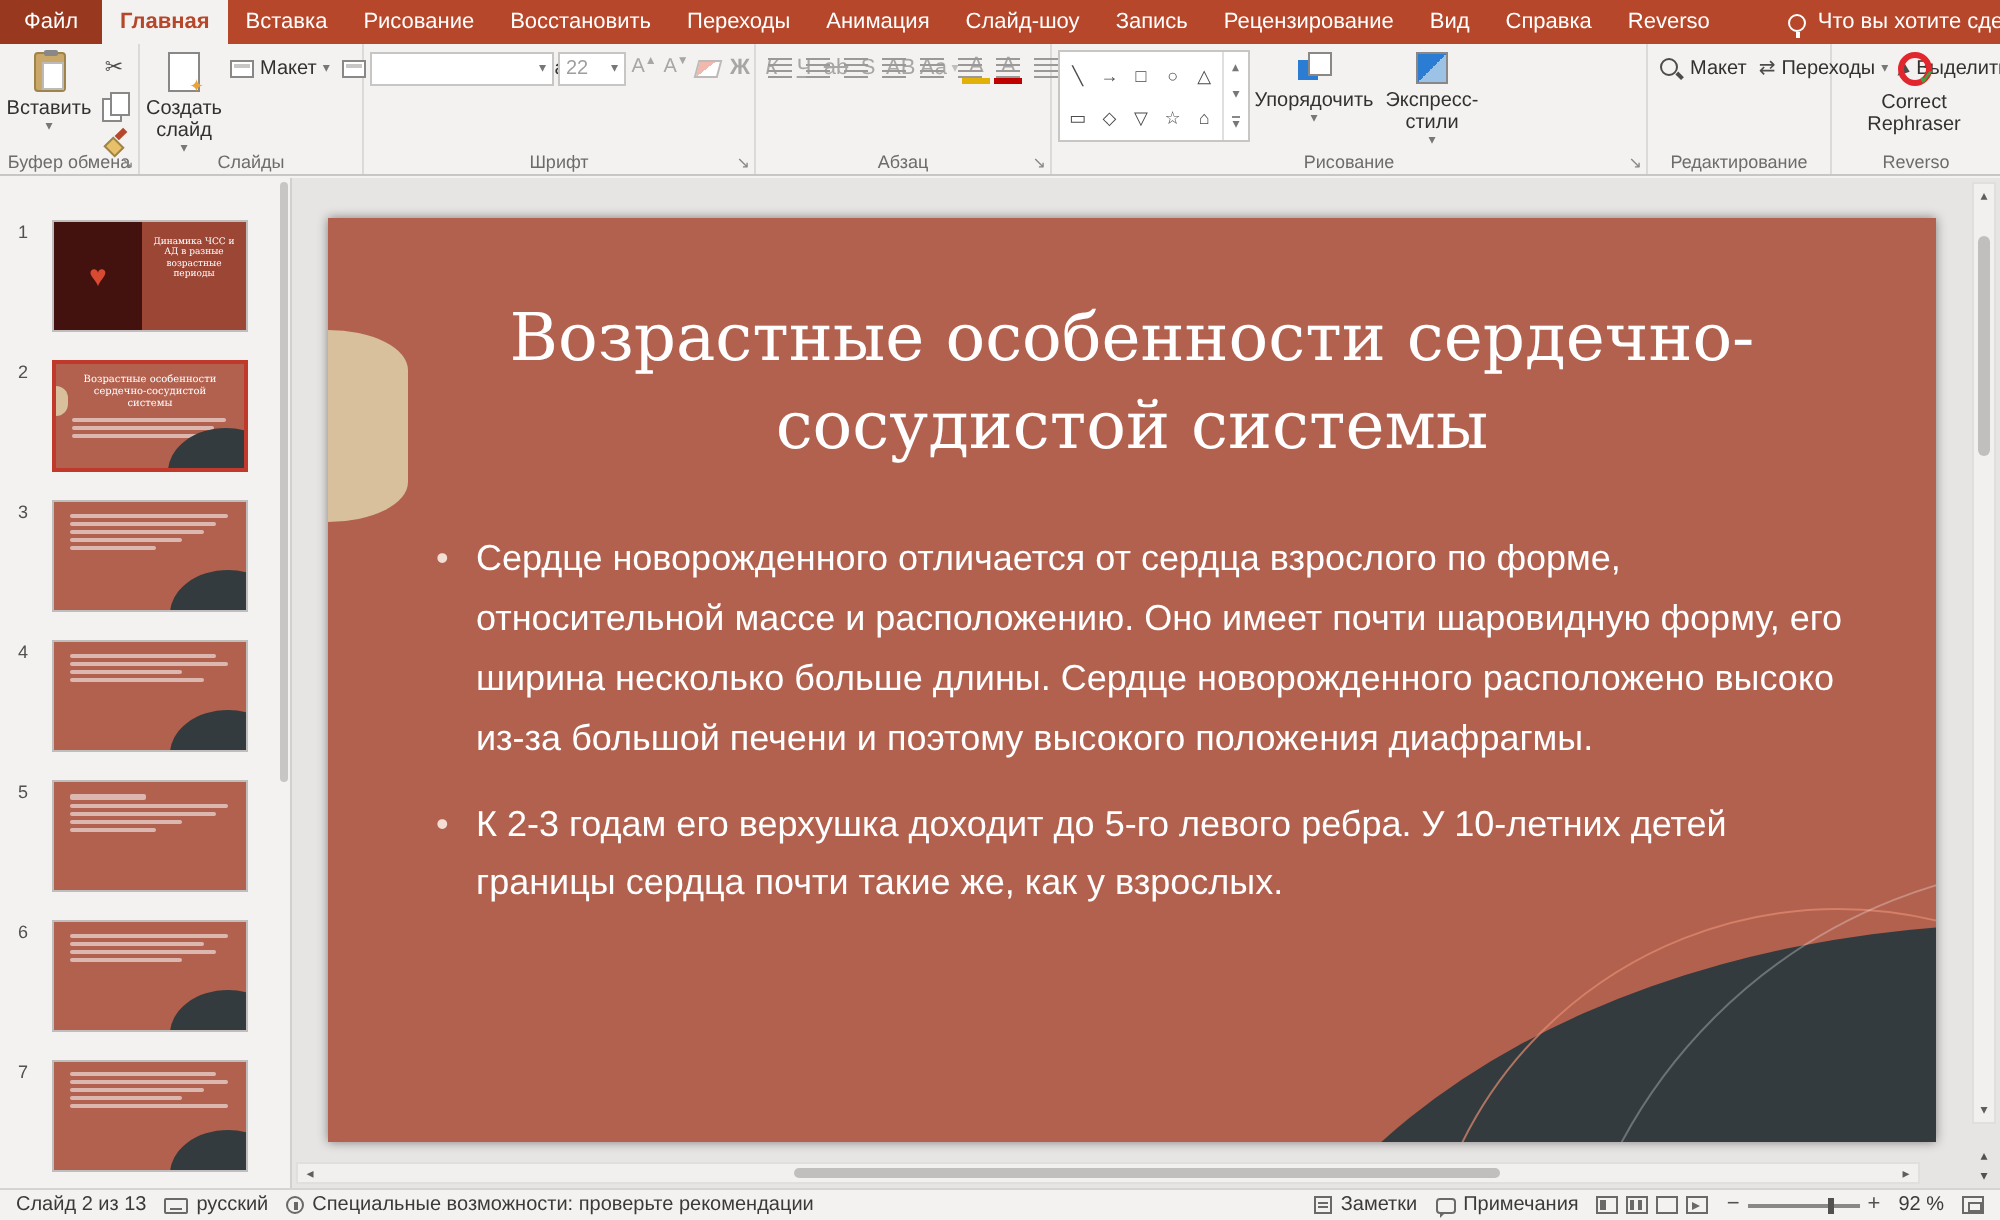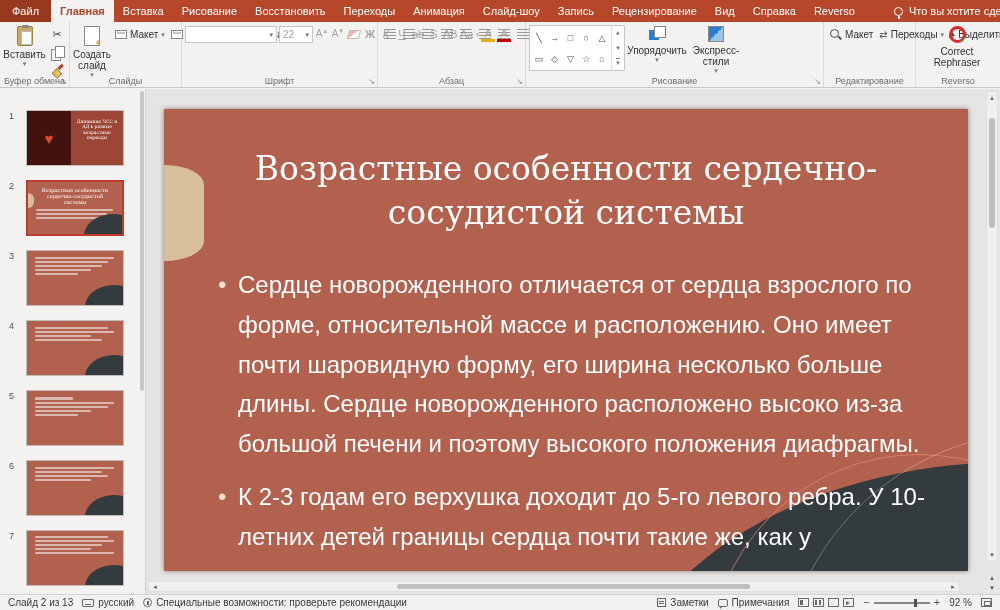--- a/index.html
+++ b/index.html
@@ -90,21 +90,21 @@
   .mini-crescent{position:absolute;left:0;top:11px;width:6px;height:15px;background:#d8c09c;border-radius:0 8px 8px 0}
   .t1-left{position:absolute;left:0;top:0;bottom:0;width:44px;background:#43120e;display:flex;align-items:center;justify-content:center}
   .t1-left .hg{color:#d94a33;font-size:15px}
   .t1-right{position:absolute;left:44px;right:0;top:0;bottom:0;background:#9c4636}
   .t1-right .mini-title{font-size:4.5px;padding:8px 4px 2px}
   .tscroll{position:absolute;right:1px;top:2px;width:4px;height:300px;background:#c8c6c4;border-radius:2px}
 
   .editor{flex:1;background:#e7e5e4;position:relative;overflow:hidden}
   .slide{position:absolute;left:18px;top:20px;width:804px;height:462px;background:#b2614f;overflow:hidden;box-shadow:0 0 5px rgba(0,0,0,.45)}
   .s-title{position:absolute;top:38px;left:34px;right:34px;text-align:center;font-family:"DejaVu Serif",serif;font-size:33px;line-height:1.32;color:#ffffff;font-weight:400}
-  .s-body{position:absolute;left:50px;top:156px;width:712px;font-size:24px;line-height:1.66;color:#fff}
+  .s-body{position:absolute;left:50px;top:156px;width:712px;font-size:18px;line-height:1.66;color:#fff}
   .bullet{position:relative;padding-left:24px;margin-bottom:13px}
   .bullet::before{content:"•";position:absolute;left:4px;color:#f4ddd2}
   .crescent{position:absolute;left:0;top:56px;width:40px;height:96px;background:#d8c09c;border-radius:0 96px 96px 0/0 48px 48px 0}
   .blob{position:absolute;left:450px;top:353px;width:800px;height:530px;background:#343b3e;border-radius:50%}
   .ring{position:absolute;border-radius:50%}
   .ring.r1{left:545px;top:345px;width:420px;height:420px;border:1px solid rgba(226,140,112,.7)}
   .ring.r2{left:615px;top:322px;width:530px;height:530px;border:1px solid rgba(255,255,255,.28)}
 
   .vscroll{position:absolute;right:2px;top:2px;bottom:32px;width:12px;background:#f1f0ef;border:1px solid #e1dfdd;display:flex;flex-direction:column;align-items:center}
   .varrow{height:12px;font-size:7px;color:#605e5c;display:flex;align-items:center;cursor:pointer}

